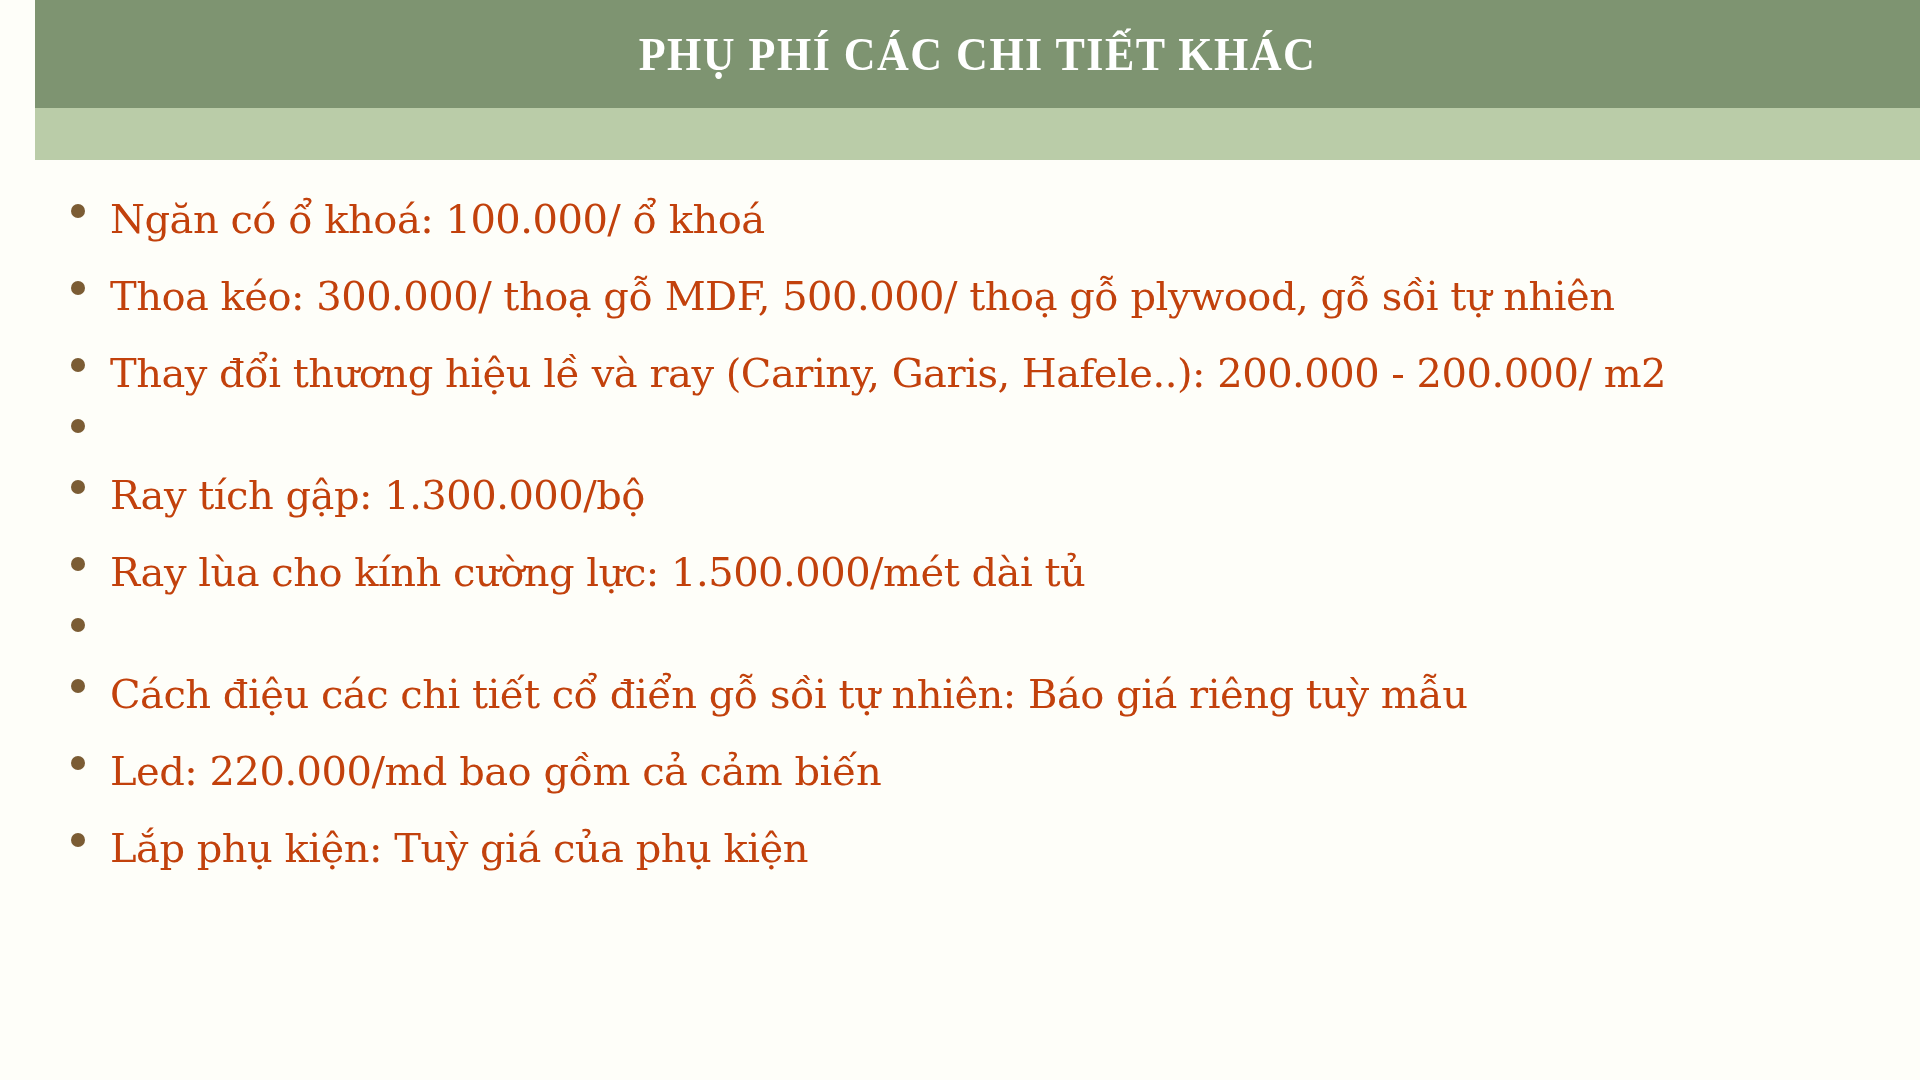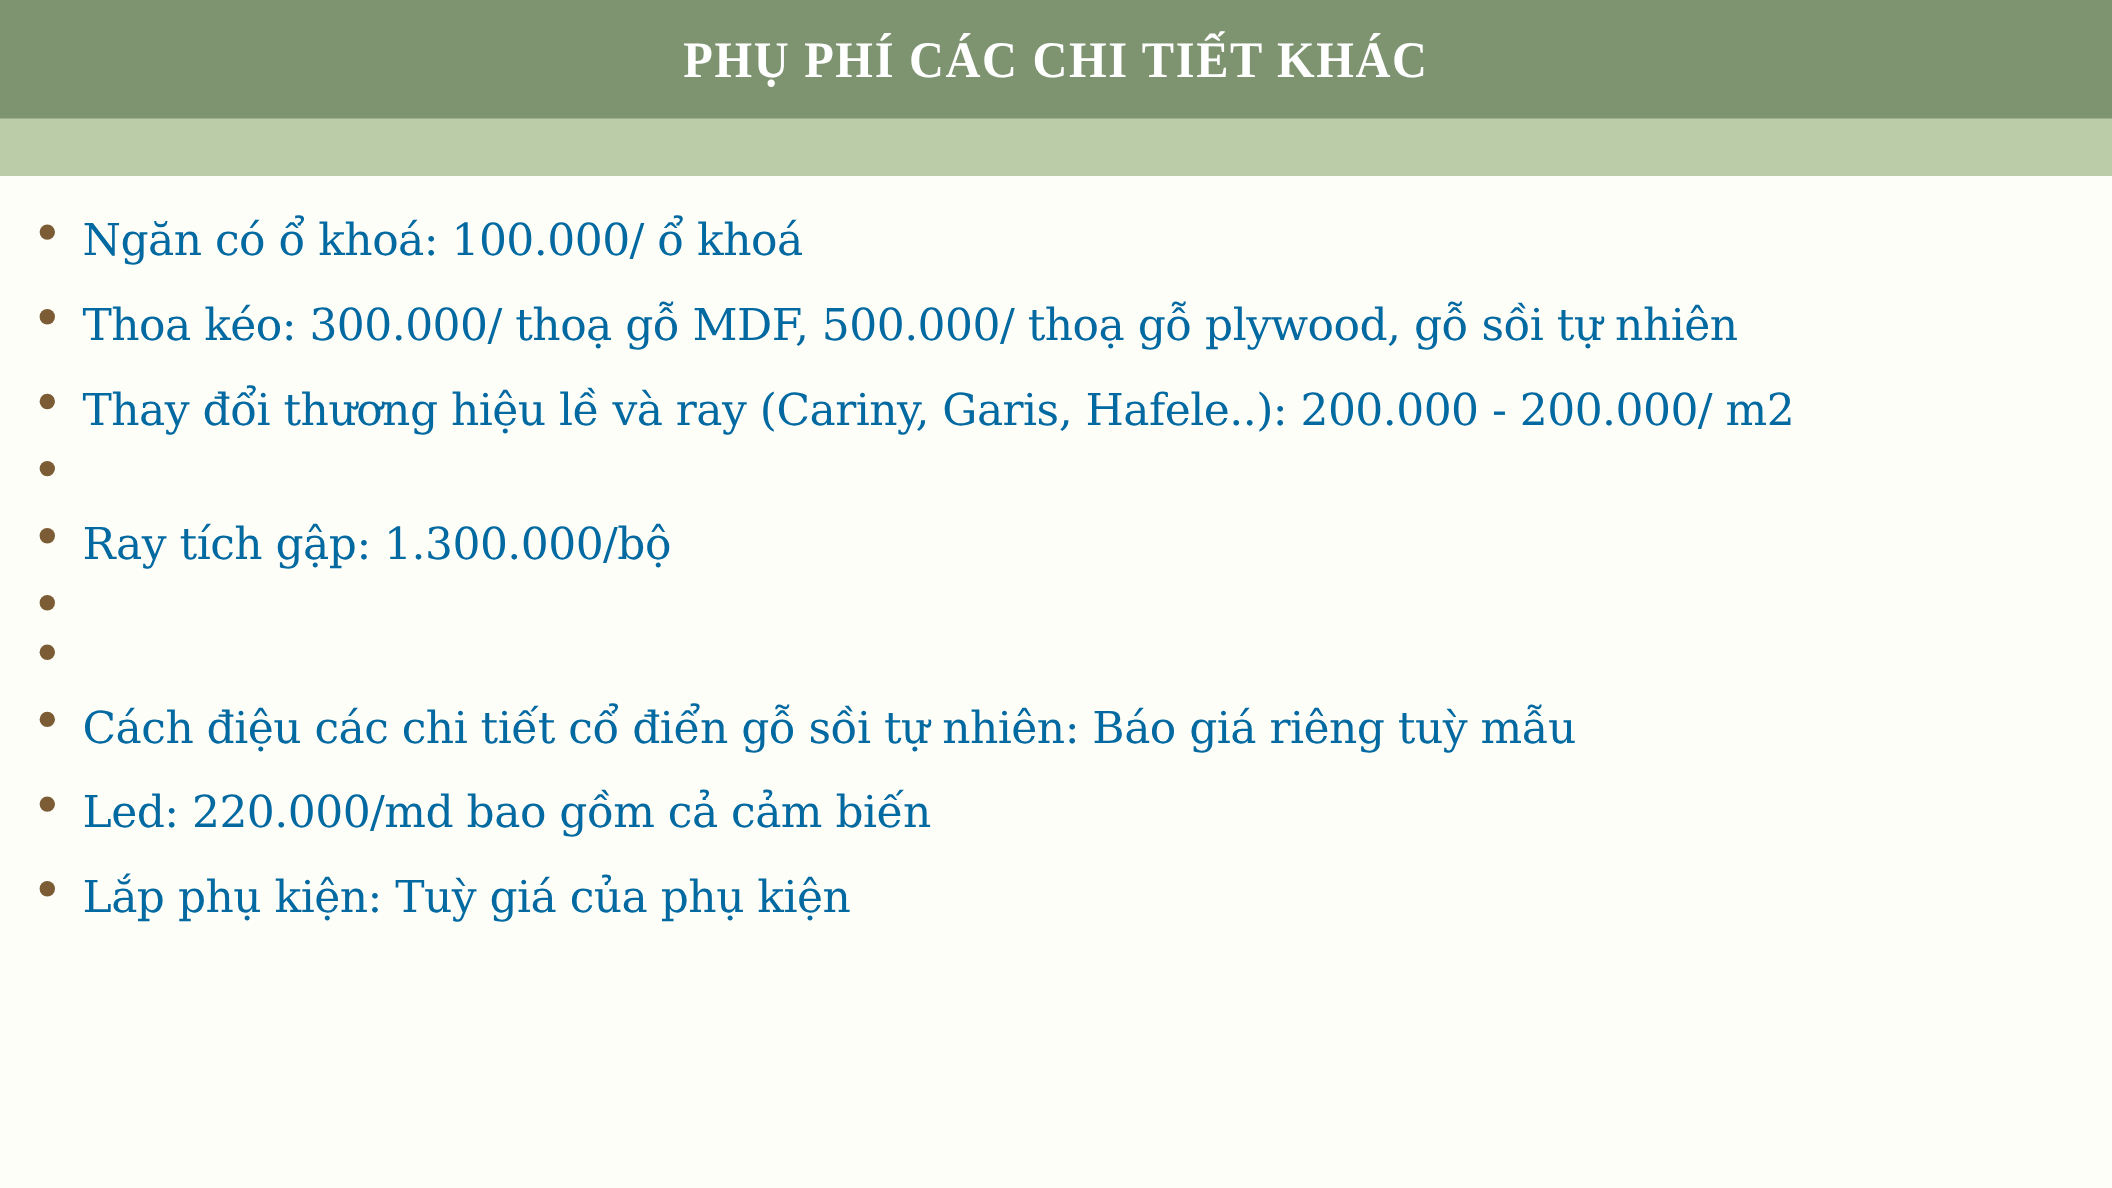--- a/index.html
+++ b/index.html
@@ -2,21 +2,21 @@
 <html lang="vi"><head>
 <meta charset="utf-8">
 <style>
   * { margin: 0; padding: 0; box-sizing: border-box; }
   html, body {
     width: 1920px; height: 1080px;
     overflow: hidden;
     background: #FEFEF9;
     font-family: "DejaVu Serif", "Liberation Serif", serif;
   }
-  .slide { width: 1920px; height: 796px; position: relative; background: #FEFEF9; }
+  .slide { width: 1920px; height: 796px; position: relative; background: #FEFEF9; padding-left: 35px; }
 
   .title-bar {
     width: 100%; height: 108px;
     background: #7E9471;
     display: flex; align-items: center; justify-content: center;
   }
   .title-bar h1 {
     color: #FFFFFF;
     font-size: 44px;
     font-weight: bold;
@@ -30,21 +30,21 @@
     background: #BACCA8;
   }
 
   .content { padding: 36px 40px 0 36px; }
 
   .surcharge-list { list-style: none; }
   .surcharge-item {
     display: flex;
     align-items: baseline;
     margin-bottom: 31px;
-    color: #0369a1;
+    color: #c2410c;
     font-size: 40px;
     line-height: 1.15;
     letter-spacing: -0.5px;
   }
   .dot {
     flex: 0 0 auto;
     width: 14px; height: 14px;
     border-radius: 50%;
     background: #7B5C34;
     margin-right: 25px;
@@ -80,20 +80,21 @@
       </li>
       <li class="surcharge-item">
         <span class="dot"></span>
       </li>
       <li class="surcharge-item">
         <span class="dot"></span>
         <span class="item-text">Ray tích gập: 1.300.000/bộ</span>
       </li>
       <li class="surcharge-item">
         <span class="dot"></span>
+        <span class="item-text">Ray lùa cho kính cường lực: 1.500.000/mét dài tủ</span>
       </li>
       <li class="surcharge-item">
         <span class="dot"></span>
       </li>
       <li class="surcharge-item">
         <span class="dot"></span>
         <span class="item-text">Cách điệu các chi tiết cổ điển gỗ sồi tự nhiên: Báo giá riêng tuỳ mẫu</span>
       </li>
       <li class="surcharge-item">
         <span class="dot"></span>

